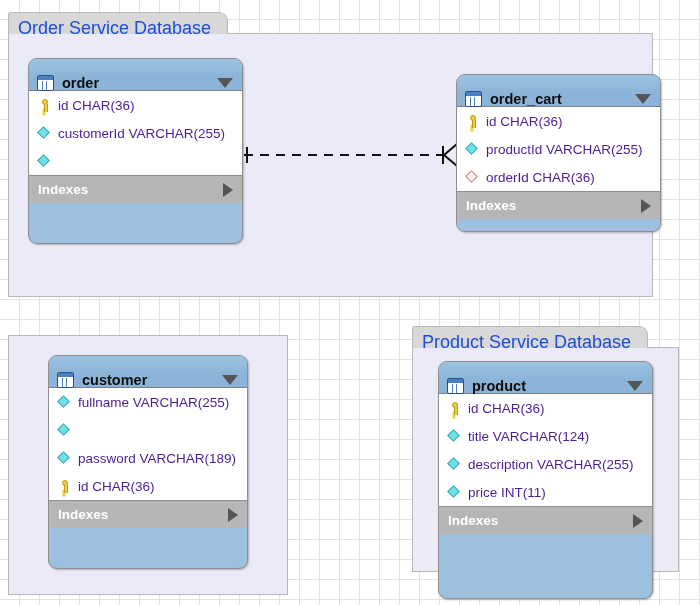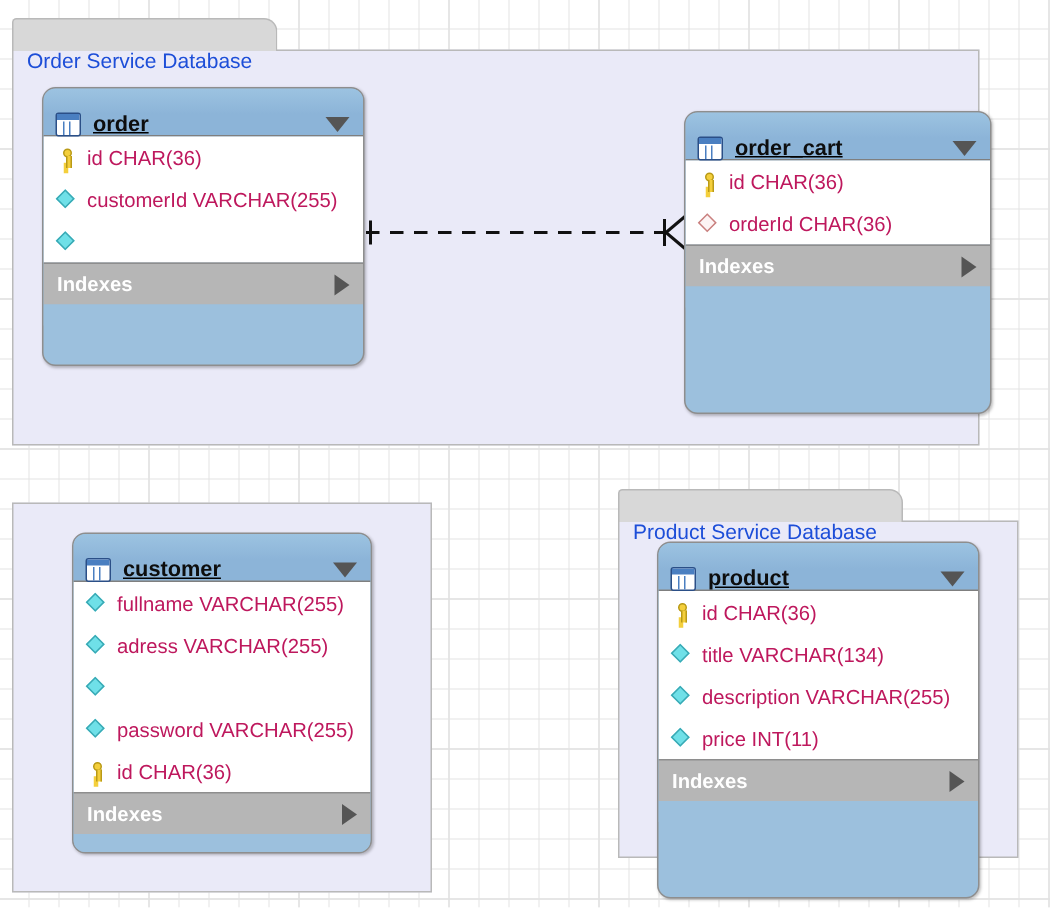--- a/index.html
+++ b/index.html
@@ -21,22 +21,22 @@
     background-position:-1px -1px, -1px -1px, -1px -1px, -1px -1px;
   }
 
   
   .panel{position:absolute;}
   .panel-tab{
     position:absolute;top:0;left:0;height:22px;
     background:#d8d8d8;
     border:1px solid #b9b9b9;border-bottom:none;
     border-top-left-radius:3px;border-top-right-radius:9px;
-    padding:16px 16px 0 9px;
-    font-size:14px;line-height:22px;color:#1d4ed8;white-space:nowrap;
+    padding:4px 16px 0 9px;
+    font-size:18px;line-height:22px;color:#1d4ed8;white-space:nowrap;
     box-sizing:border-box;z-index:3;
   }
   .panel-body{
     position:absolute;left:0;
     background:#eaeaf8;
     border:1px solid #b9b9b9;
     box-sizing:border-box;
   }
 
   
@@ -50,21 +50,20 @@
     overflow:hidden;
     z-index:5;
   }
   .tbl-head{
     height:32px;
     background:linear-gradient(to bottom,#9cc3e1 0%,#8cb4d8 55%,#8cb4d8 100%);
     border-bottom:1px solid #7f7f7f;
     display:flex;align-items:center;
     padding:16px 9px 0 8px;
     box-sizing:border-box;
-    text-decoration:underline;
   }
   .tbl-icon{
     width:17px;height:16px;flex:0 0 auto;margin-right:8px;
     border:1px solid #2b4f87;background:#ffffff;border-radius:2px;
     position:relative;box-sizing:border-box;
   }
   .tbl-icon::before{
     content:"";position:absolute;left:0;right:0;top:0;height:4px;
     background:#4a7fc1;
   }
@@ -84,21 +83,21 @@
   .caret-right{
     flex:0 0 auto;width:0;height:0;
     border-top:7px solid transparent;border-bottom:7px solid transparent;
     border-left:10px solid #555555;
   }
   .tbl-cols{background:#ffffff;}
   .col-row{
     display:flex;align-items:center;
     padding:0 8px 0 9px;
     height:28px;box-sizing:border-box;
-    font-size:13.5px;color:#be185d;white-space:nowrap;
+    font-size:13.5px;color:#4c1d95;white-space:nowrap;
   }
   .ci{flex:0 0 auto;width:13px;height:13px;margin-right:7px;position:relative;}
 
   
   .ci.key::before{
     content:"";position:absolute;left:4px;top:0;width:6px;height:6px;
     border-radius:50%;background:#f4cf3c;border:1px solid #b99a17;
     box-sizing:border-box;
   }
   .ci.key::after{
@@ -161,30 +160,34 @@
           <span class="ci diamond"></span>
         </div>
       </div>
       <div class="tbl-indexes">
         <span class="lbl">Indexes</span>
         <span class="caret-right"></span>
       </div>
       <div class="tbl-foot"></div>
     </div>
 
-    <div class="tbl" style="left:448px;top:62px;width:205px;height:202px;">
+    <div class="tbl" style="left:448px;top:62px;width:205px;height:158px;">
       <div class="tbl-head">
         <span class="tbl-icon"></span>
         <span class="tbl-name">order_cart</span>
         <span class="caret-down"></span>
       </div>
       <div class="tbl-cols">
         <div class="col-row">
           <span class="ci key"></span>
           <span>id CHAR(36)</span>
+        </div>
+        <div class="col-row">
+          <span class="ci diamond"></span>
+          <span>productId VARCHAR(255)</span>
         </div>
         <div class="col-row">
           <span class="ci diamond-open"></span>
           <span>orderId CHAR(36)</span>
         </div>
       </div>
       <div class="tbl-indexes">
         <span class="lbl">Indexes</span>
         <span class="caret-right"></span>
       </div>
@@ -212,28 +215,24 @@
         <span class="tbl-name">customer</span>
         <span class="caret-down"></span>
       </div>
       <div class="tbl-cols">
         <div class="col-row">
           <span class="ci diamond"></span>
           <span>fullname VARCHAR(255)</span>
         </div>
         <div class="col-row">
           <span class="ci diamond"></span>
-          <span>adress VARCHAR(255)</span>
-        </div>
-        <div class="col-row">
-          <span class="ci diamond"></span>
-        </div>
-        <div class="col-row">
-          <span class="ci diamond"></span>
-          <span>password VARCHAR(255)</span>
+        </div>
+        <div class="col-row">
+          <span class="ci diamond"></span>
+          <span>password VARCHAR(189)</span>
         </div>
         <div class="col-row">
           <span class="ci key"></span>
           <span>id CHAR(36)</span>
         </div>
       </div>
       <div class="tbl-indexes">
         <span class="lbl">Indexes</span>
         <span class="caret-right"></span>
       </div>
@@ -251,21 +250,21 @@
         <span class="tbl-name">product</span>
         <span class="caret-down"></span>
       </div>
       <div class="tbl-cols">
         <div class="col-row">
           <span class="ci key"></span>
           <span>id CHAR(36)</span>
         </div>
         <div class="col-row">
           <span class="ci diamond"></span>
-          <span>title VARCHAR(134)</span>
+          <span>title VARCHAR(124)</span>
         </div>
         <div class="col-row">
           <span class="ci diamond"></span>
           <span>description VARCHAR(255)</span>
         </div>
         <div class="col-row">
           <span class="ci diamond"></span>
           <span>price INT(11)</span>
         </div>
       </div>

